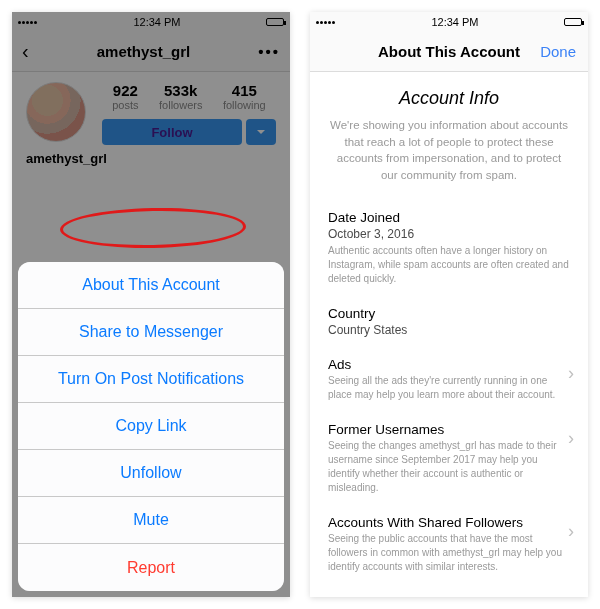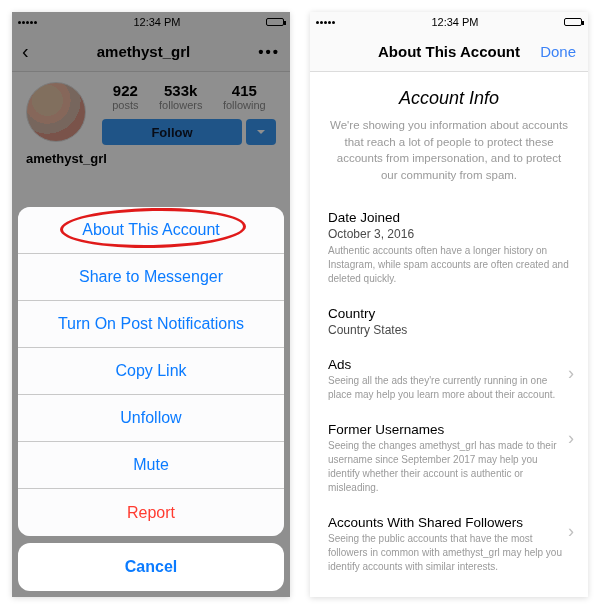--- a/index.html
+++ b/index.html
@@ -58,21 +58,21 @@
     width:60px;height:60px;border-radius:50%;
     background: radial-gradient(circle at 35% 30%, #e6c7a8 0 28%, #efb8a0 28% 42%, #d4b7a6 42% 60%, #d99585 60% 100%);
     border:1px solid #ddd;
   }
   .stats{flex:1;}
   .stats-row{display:flex;justify-content:space-around;text-align:center;font-size:13px;}
   .stats-row .num{font-weight:700;font-size:15px;}
   .stats-row .lab{color:#8a8a8a;font-size:11px;}
   .follow-row{display:flex;gap:4px;margin-top:8px;}
   .follow-btn{
-    flex:1;background:#3897f0;color:#0f172a;border-radius:4px;height:26px;
+    flex:1;background:#3897f0;color:#4c1d95;border-radius:4px;height:26px;
     display:flex;align-items:center;justify-content:center;font-size:13px;font-weight:600;
   }
   .drop-btn{width:30px;background:#3897f0;border-radius:4px;display:flex;align-items:center;justify-content:center;}
   .drop-btn svg{width:10px;height:10px;fill:#fff;}
   .handle{padding:0 14px 8px;font-size:13px;font-weight:600;}
   
   .overlay{
     position:absolute;inset:0;background:rgba(0,0,0,.44);
     display:flex;flex-direction:column;justify-content:flex-end;padding:6px;
   }
@@ -166,21 +166,20 @@
     <div class="overlay">
       <div class="sheet">
         <div class="opt">About This Account</div>
         <div class="opt">Share to Messenger</div>
         <div class="opt">Turn On Post Notifications</div>
         <div class="opt">Copy Link</div>
         <div class="opt">Unfollow</div>
         <div class="opt">Mute</div>
         <div class="opt destructive">Report</div>
       </div>
-      <div class="cancel">Cancel</div>
     </div>
 
     <div class="highlight"></div>
   </div>
 
   <div class="phone">
     <div class="statusbar">
       <span class="dots">
           <i></i>
           <i></i>

